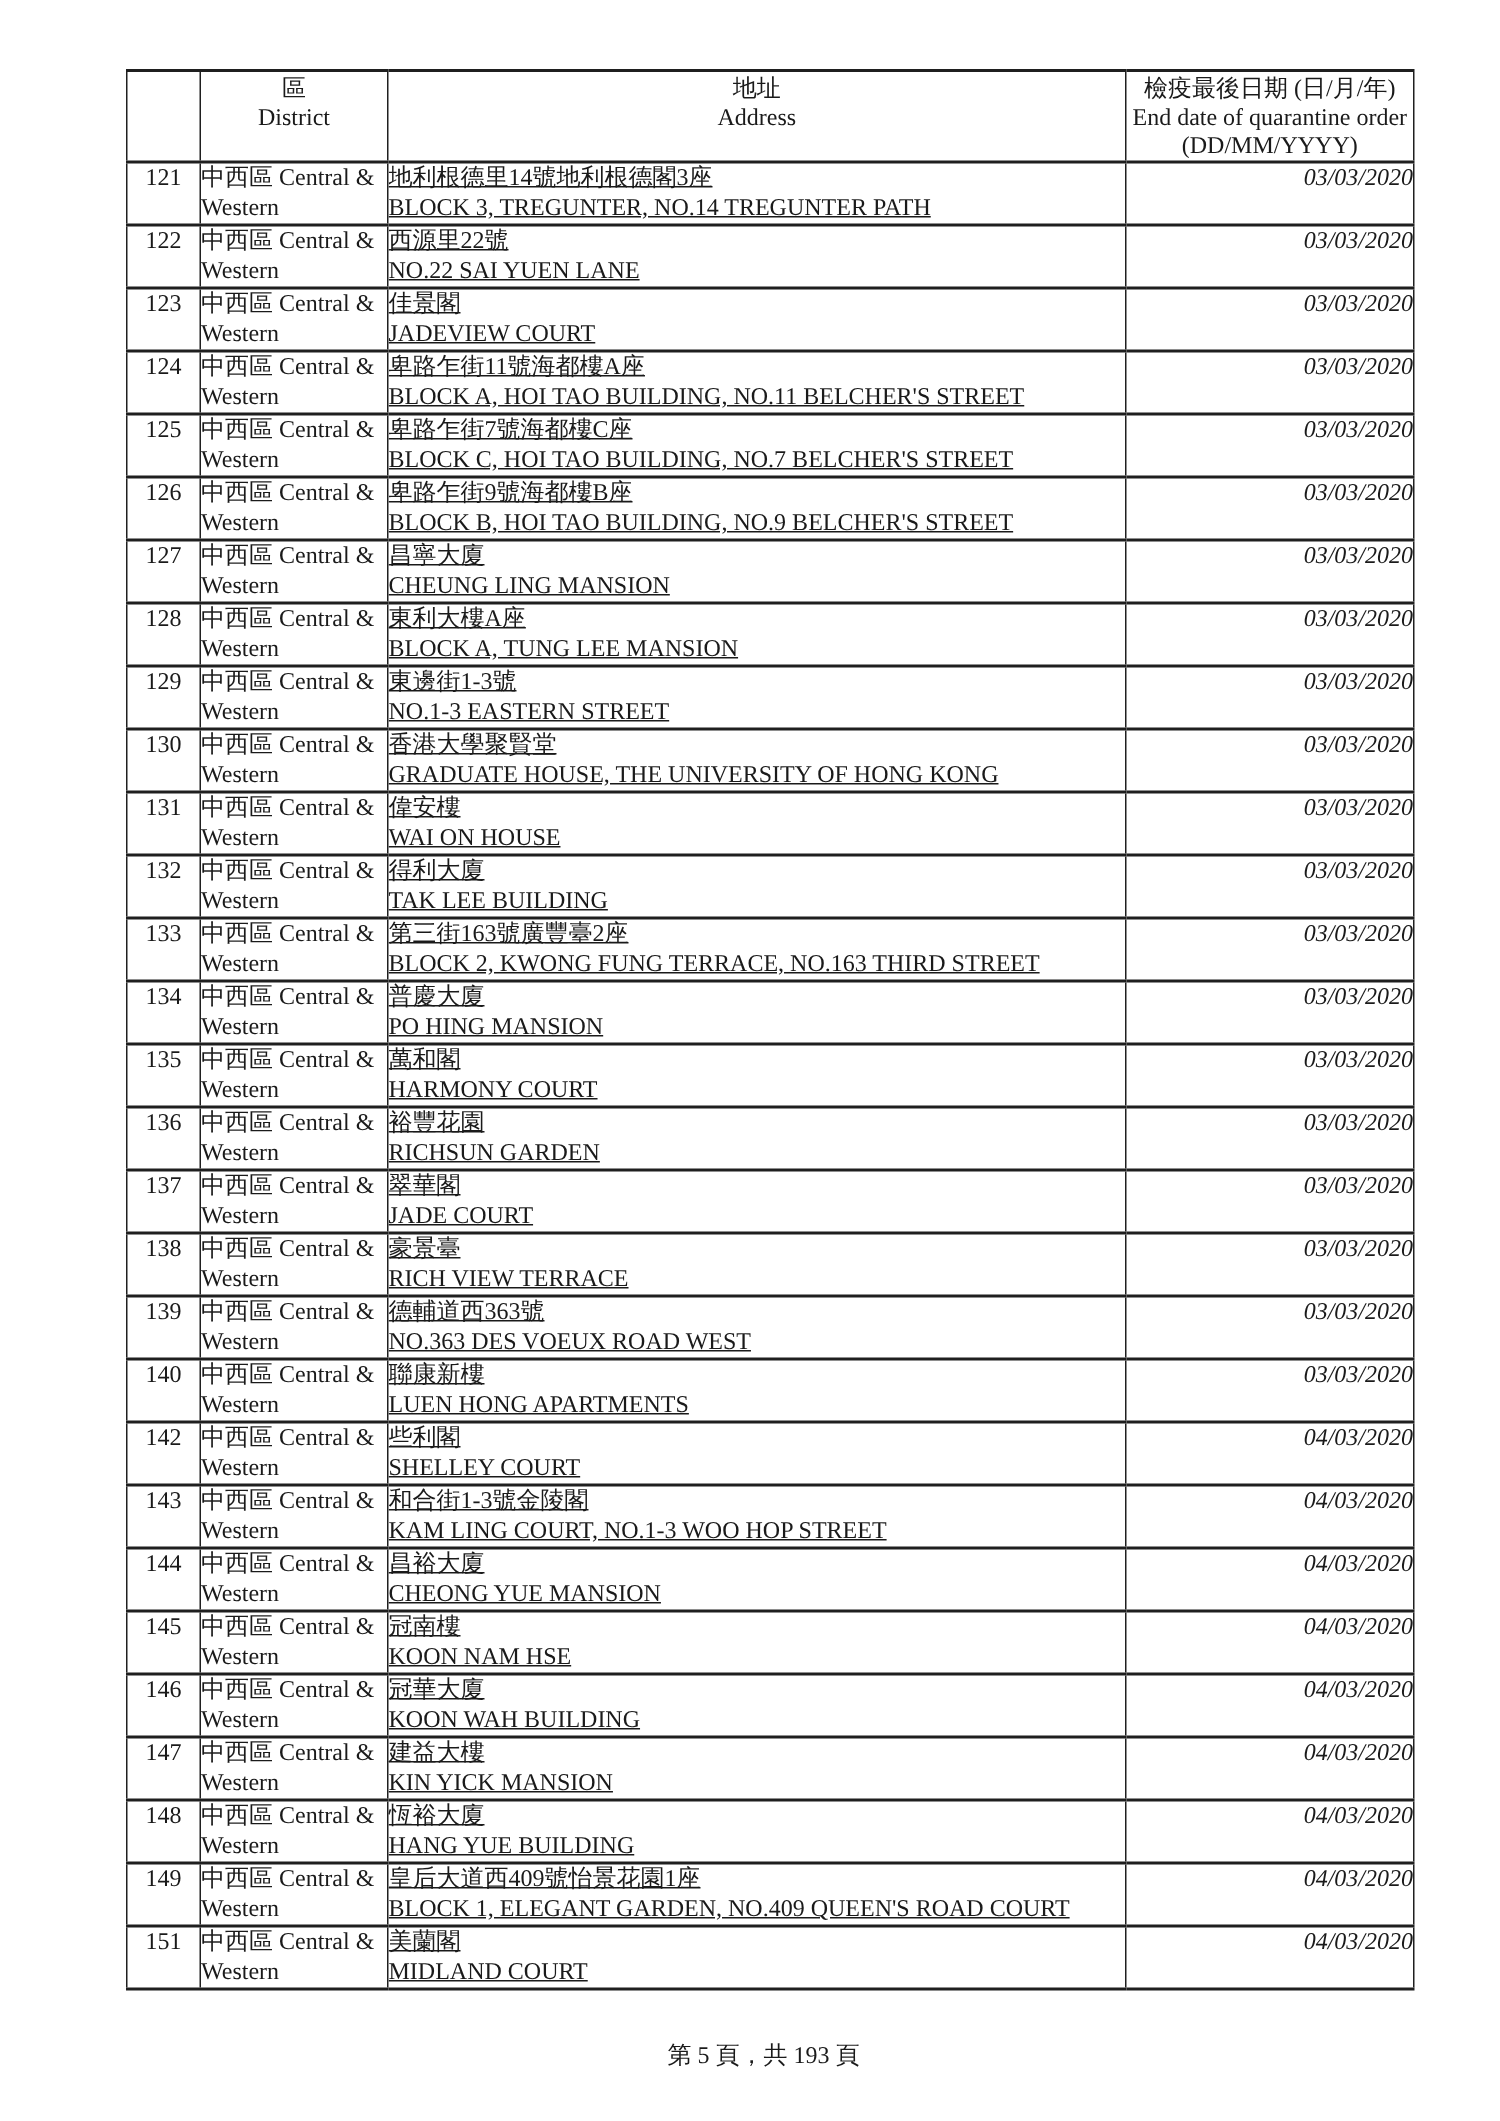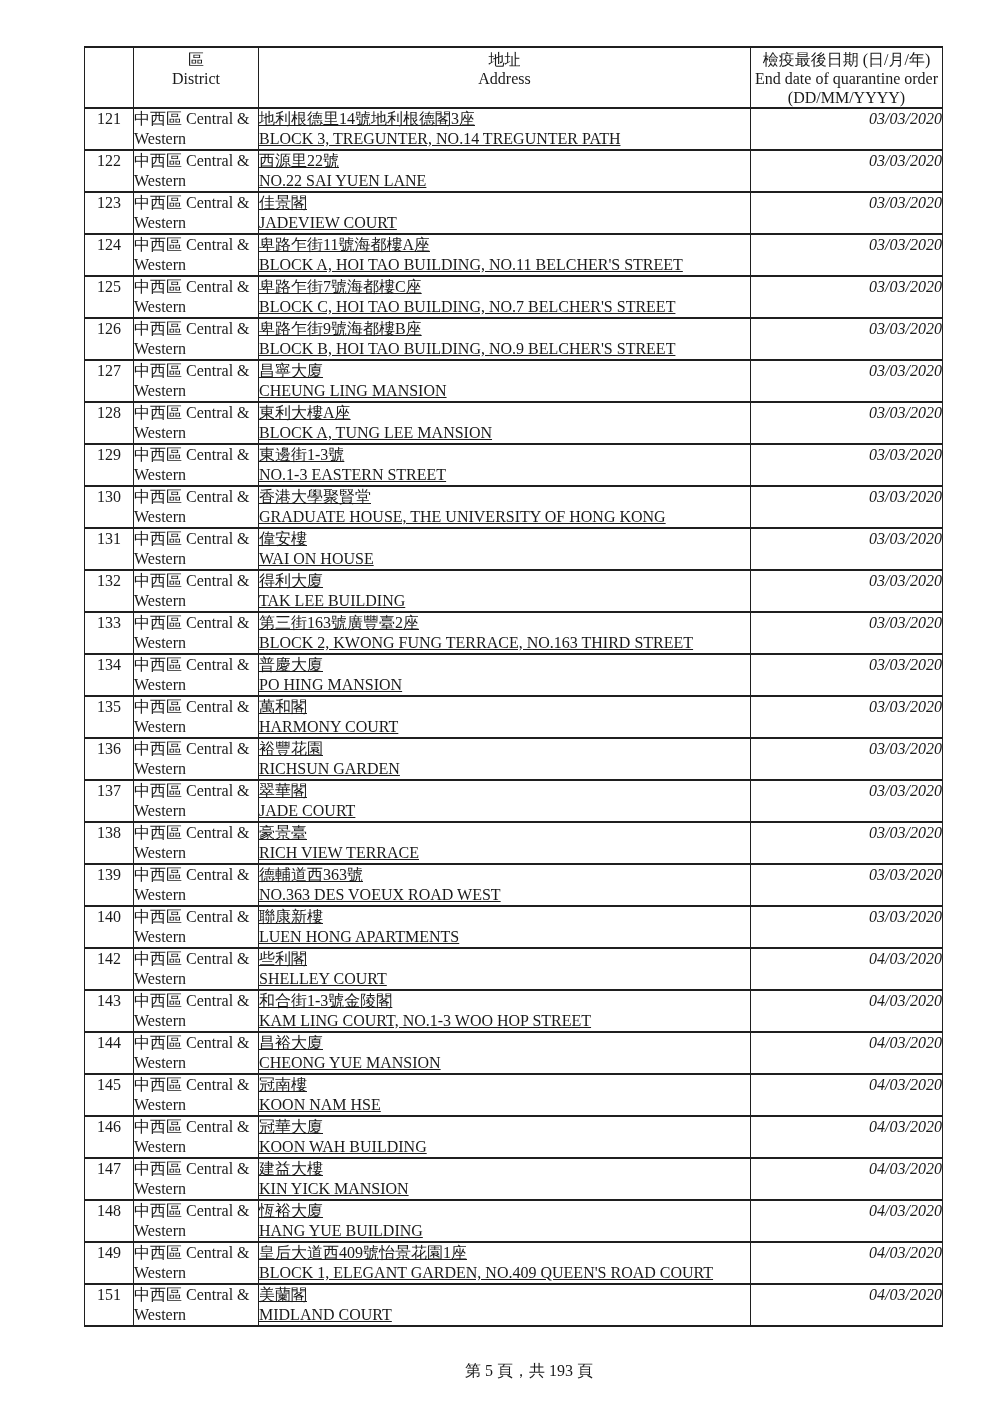--- a/index.html
+++ b/index.html
@@ -44,21 +44,21 @@
   .col-no   { width: 49px; }
   .col-dist { width: 125px; }
   .col-addr { width: 492px; }
   .col-date { width: 192px; }
   td.c-no   { text-align: center; padding-top: 1px; }
   td.c-dist { padding: 1px 1px 0 3px; font-family: Liberation Serif, serif; }
   td.c-addr { padding: 1px 4px 0 4px; white-space: nowrap; text-decoration: underline; }
   td.c-date { text-align: right; padding-top: 1px; font-style: italic; }
   .footer-page {
     position: absolute;
-    left: 100px;
+    left: 80px;
     top: 1360px;
     width: 858px;
     text-align: center;
     font-size: 16px;
     line-height: 22px;
   }
 </style>
 </head>
 <body>
 

